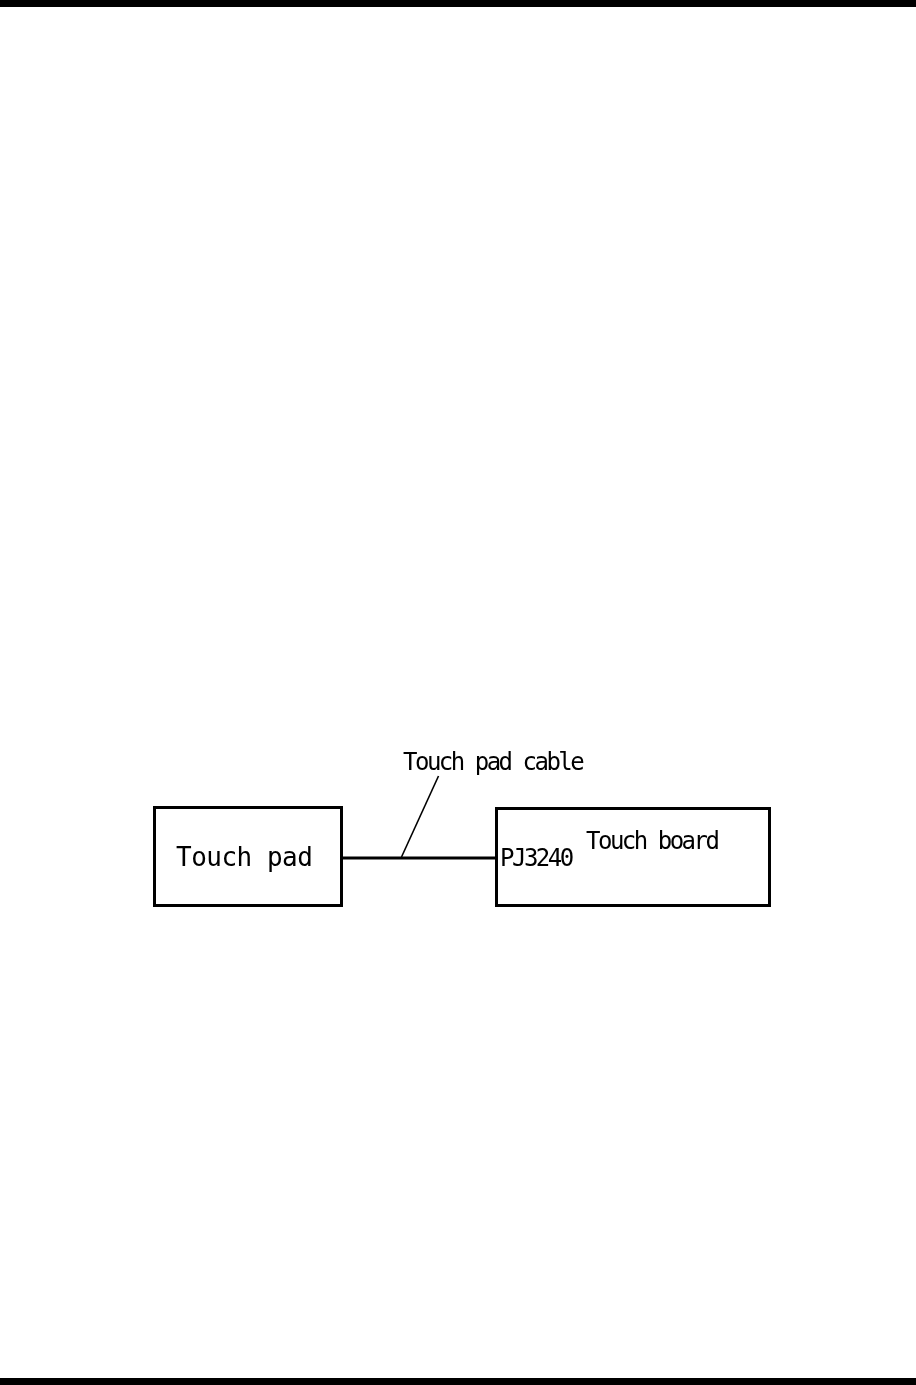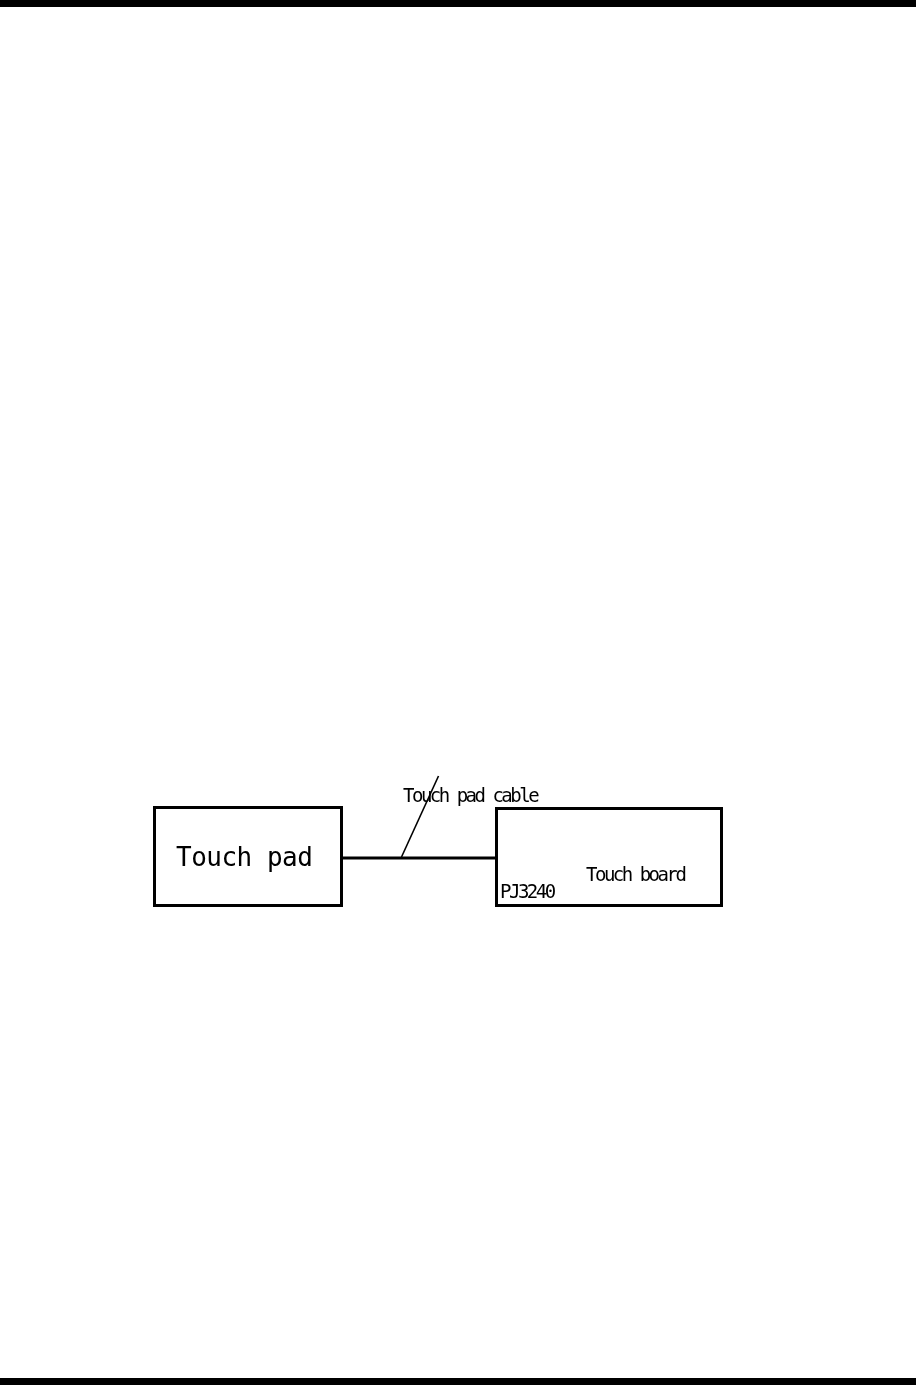--- a/index.html
+++ b/index.html
@@ -51,30 +51,29 @@
   }
   .box-touch-pad .box-label {
     font-size: 26px;
     line-height: 1;
     letter-spacing: -0.5px;
     white-space: pre;
   }
   .box-system-board {
     left: 495px;
     top: 807px;
-    width: 228px;
+    width: 276px;
     height: 100px;
   }
   .diagram-text {
     position: absolute;
-    font-size: 19px;
+    font-size: 24px;
     line-height: 1;
     letter-spacing: -2.5px;
     white-space: pre;
-    margin-top: 36px;
   }
   .label-cable {
     left: 403px;
     top: 750px;
   }
   .label-pj3240 {
     left: 2px;
     top: 36px;
   }
   .label-system-board {

